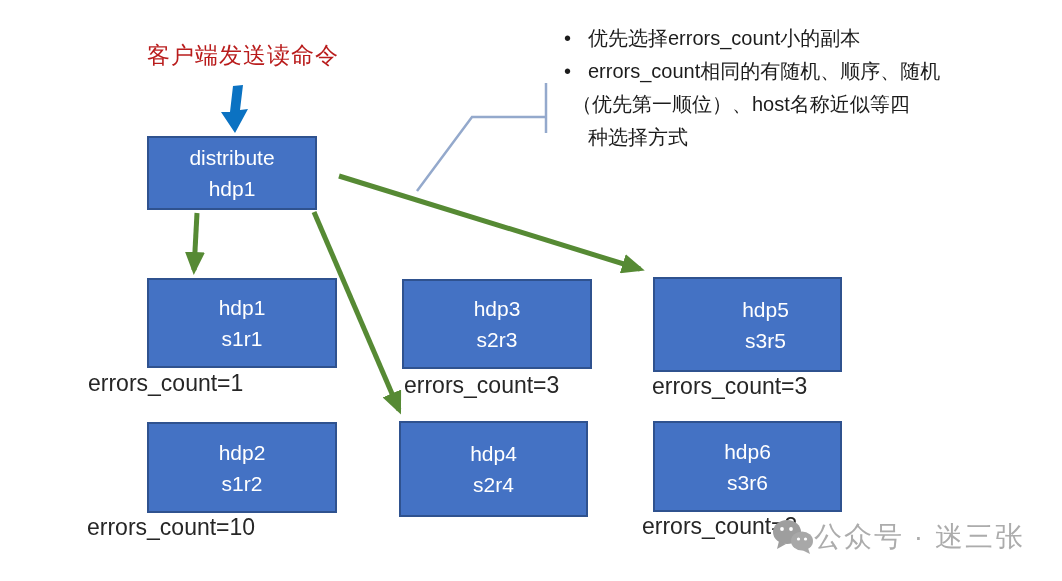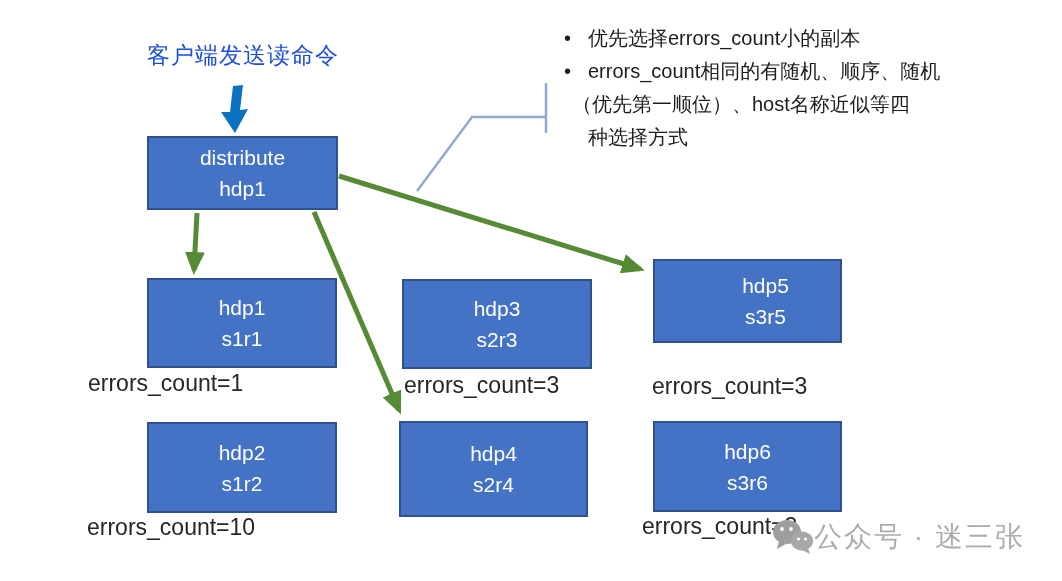--- a/index.html
+++ b/index.html
@@ -2,39 +2,39 @@
 <html><head>
 <meta charset="utf-8">
 <style>
   html,body{margin:0;padding:0;background:#fff;}
   #canvas{
     position:relative;width:1062px;height:581px;background:#ffffff;overflow:hidden;
     font-family:"Liberation Sans","DejaVu Sans",sans-serif;color:#1f1f1f;
   }
   #arrow-layer{position:absolute;left:0;top:0;width:1062px;height:581px;}
   .title{
-    position:absolute;left:147px;top:40px;font-size:23px;letter-spacing:1px;color:#1d4ed8;
+    position:absolute;left:147px;top:40px;font-size:23px;letter-spacing:1px;color:#b91c1c;
     white-space:nowrap;
   }
   .notes{
     position:absolute;left:558px;top:22px;width:502px;
     font-size:20px;line-height:33px;color:#1c1c1c;
   }
   .notes ul{margin:0;padding:0;list-style:none;}
   .notes li{position:relative;padding-left:30px;}
   .notes li::before{content:"•";position:absolute;left:6px;top:0;font-size:20px;}
   .box{
     position:absolute;background:#4472c4;border:2px solid #2f528f;box-sizing:border-box;
     display:flex;flex-direction:column;align-items:center;justify-content:center;
     color:#ffffff;font-size:21px;line-height:31px;text-align:center;
   }
-  .distribute{left:147px;top:136px;width:191px;height:74px;}
+  .distribute{left:147px;top:136px;width:170px;height:74px;}
   .n0{left:147px;top:278px;width:190px;height:90px;}
   .n1{left:402px;top:279px;width:190px;height:90px;}
-  .n2{left:653px;top:259px;width:189px;height:84px;padding-left:36px;}
+  .n2{left:653px;top:277px;width:189px;height:95px;padding-left:36px;}
   .n3{left:147px;top:422px;width:190px;height:91px;}
   .n4{left:399px;top:421px;width:189px;height:96px;}
   .n5{left:653px;top:421px;width:189px;height:91px;text-align:right;}
   .errlabel{position:absolute;font-size:23px;color:#262626;white-space:nowrap;}
   .e0{left:88px;top:370px;}
   .e1{left:404px;top:372px;}
   .e2{left:652px;top:373px;}
   .e3{left:87px;top:514px;}
   .e4{left:398px;top:518px;}
   .e5{left:642px;top:513px;}

